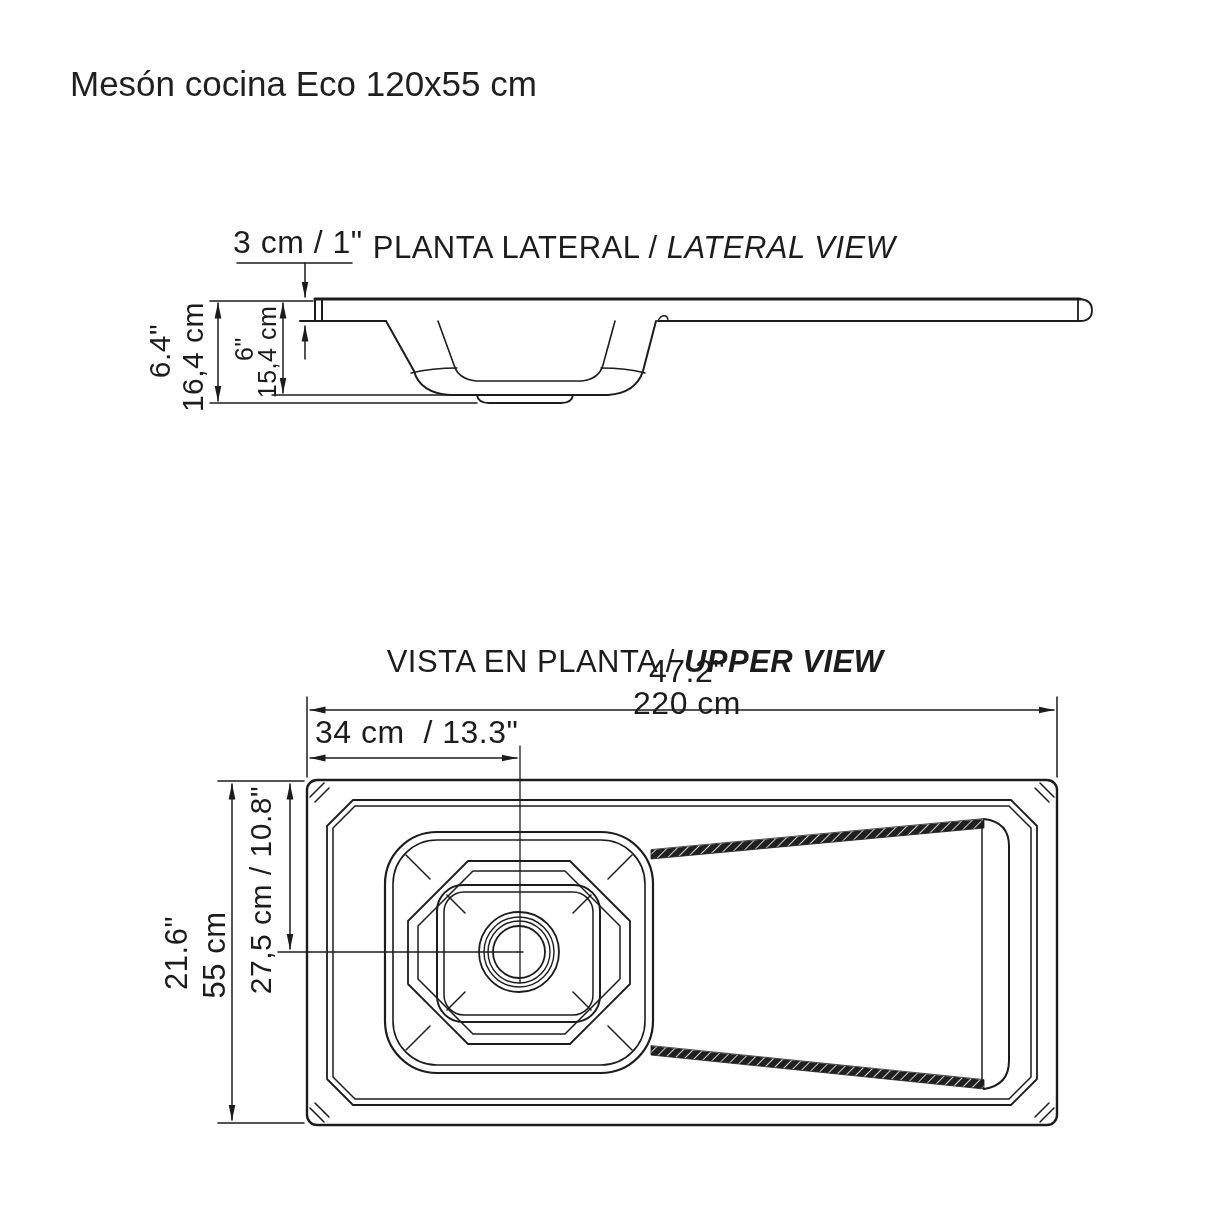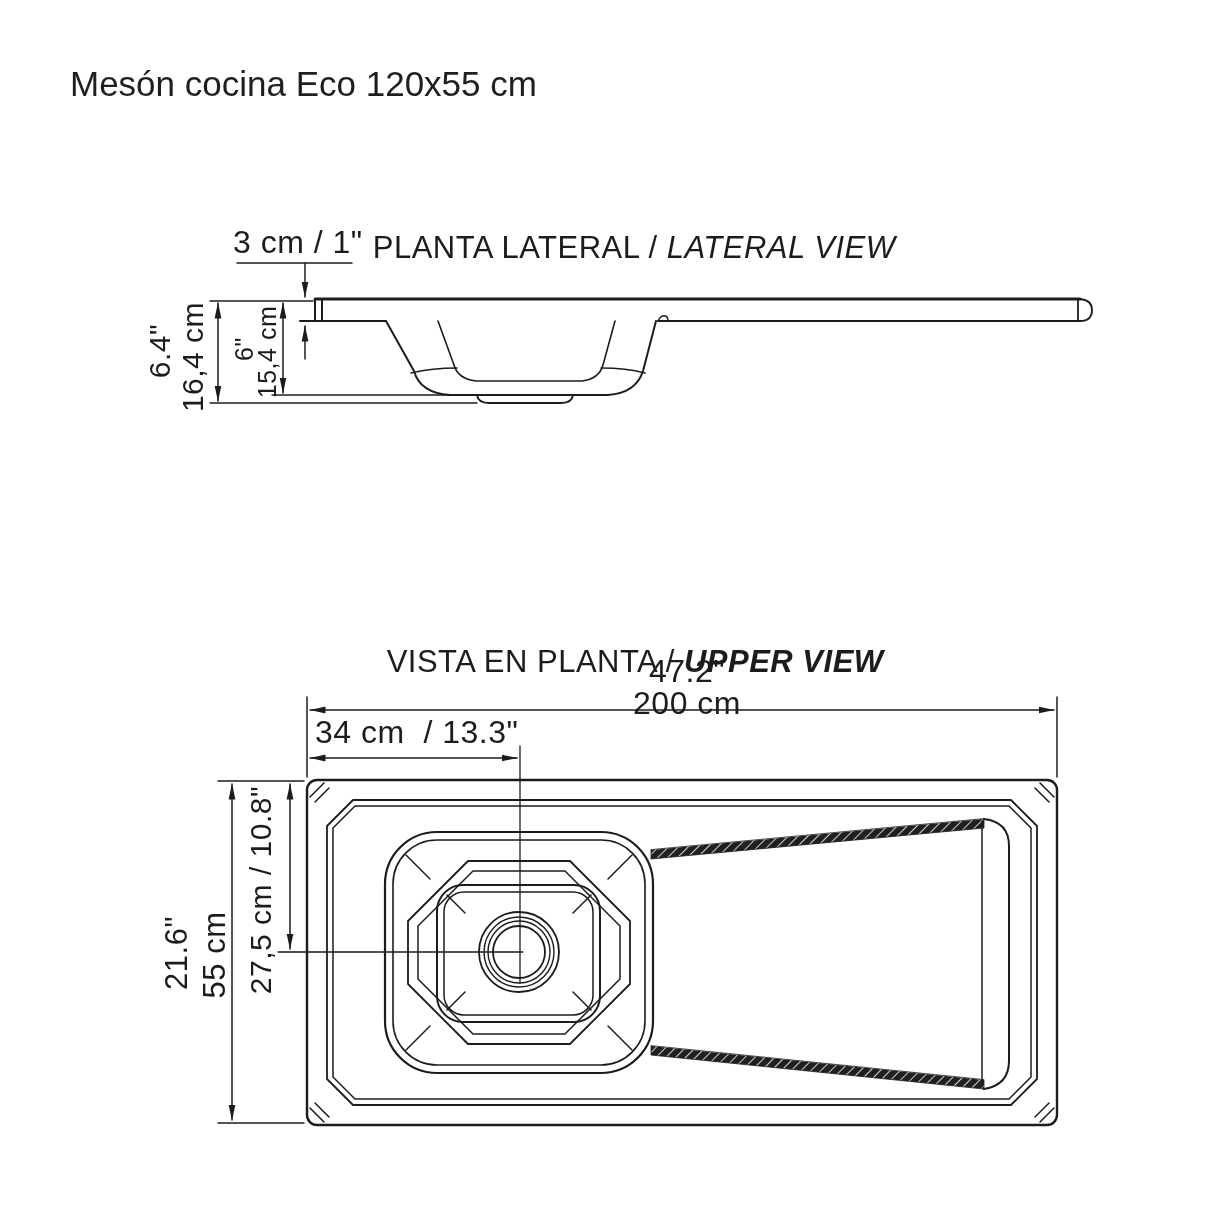--- a/index.html
+++ b/index.html
@@ -107,19 +107,19 @@
 <div class="lbl vtext" style="left:160px; top:351px; font-size:30px;">6.4"</div>
 <div class="lbl vtext" style="left:193px; top:357px; font-size:30px;">16,4 cm</div>
 <div class="lbl vtext dim-sm" style="left:244px; top:349px;">6"</div>
 <div class="lbl vtext dim-sm" style="left:267px; top:352px;">15,4 cm</div>
 
 <div class="lbl heading" style="left:0; top:608px; width:1252px;">
   <span>VISTA EN PLANTA / </span><span class="en-bold">UPPER VIEW</span>
 </div>
 
 <div class="lbl dim ctr" style="left:587px; top:653px; width:200px;">47.2"</div>
-<div class="lbl dim ctr" style="left:587px; top:685px; width:200px;">200 cm</div>
+<div class="lbl dim ctr" style="left:587px; top:685px; width:200px;">220 cm</div>
 
 <div class="lbl dim" style="left:315px; top:714px;">34 cm  / 13.3"</div>
 
 <div class="lbl vtext" style="left:177px; top:953px; font-size:31px;">21.6"</div>
 <div class="lbl vtext" style="left:215px; top:955px; font-size:31px;">55 cm</div>
 <div class="lbl vtext" style="left:261px; top:890px; font-size:30px;">27,5 cm / 10.8"</div>
 
 </body></html>

